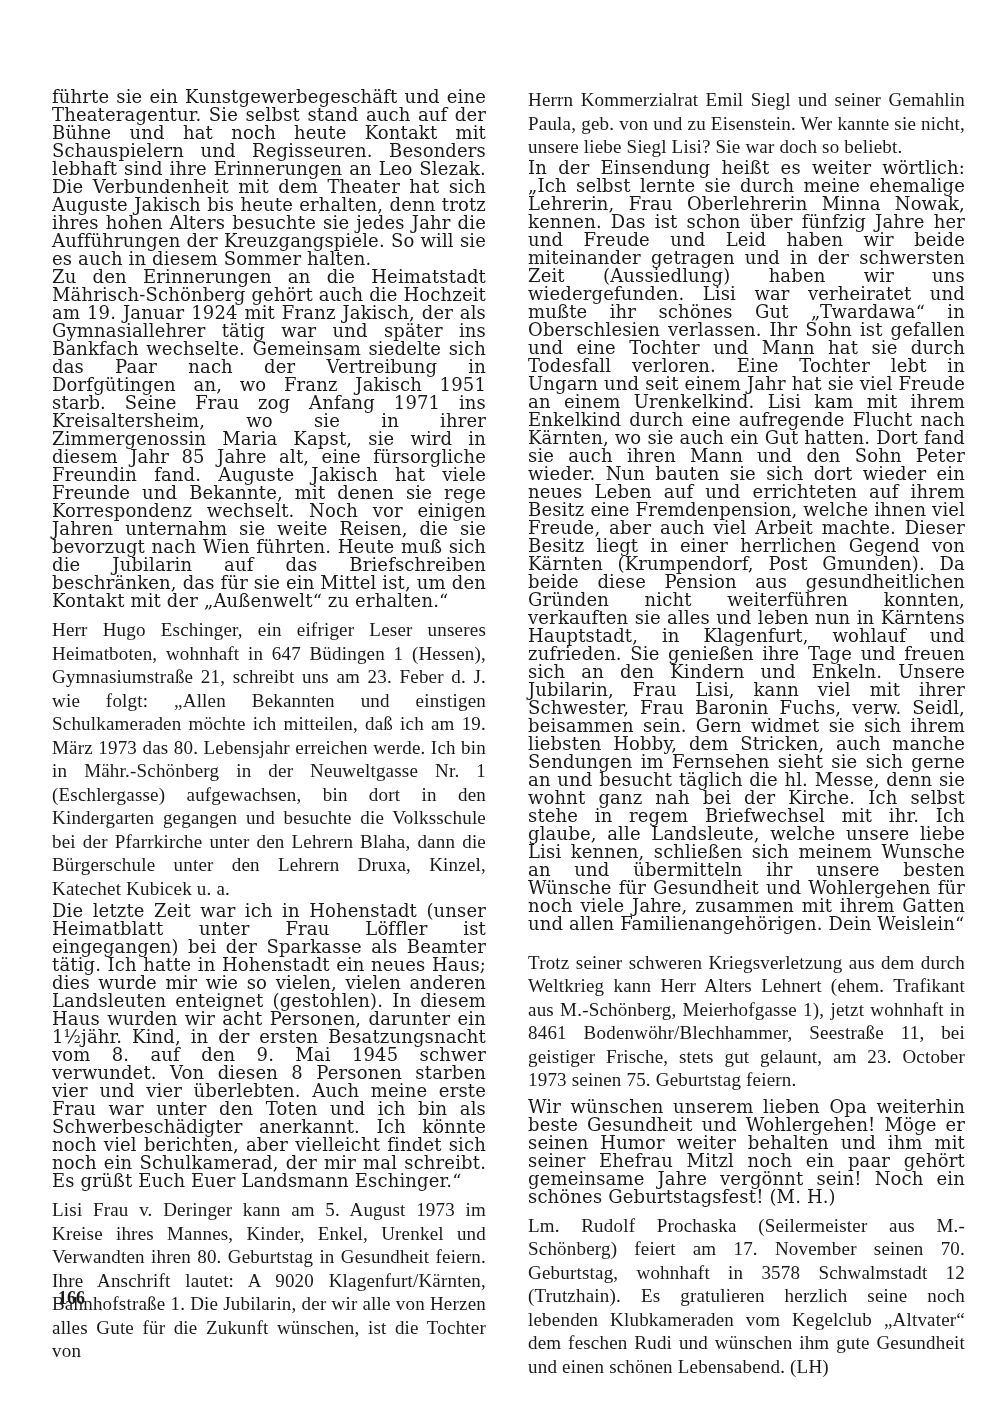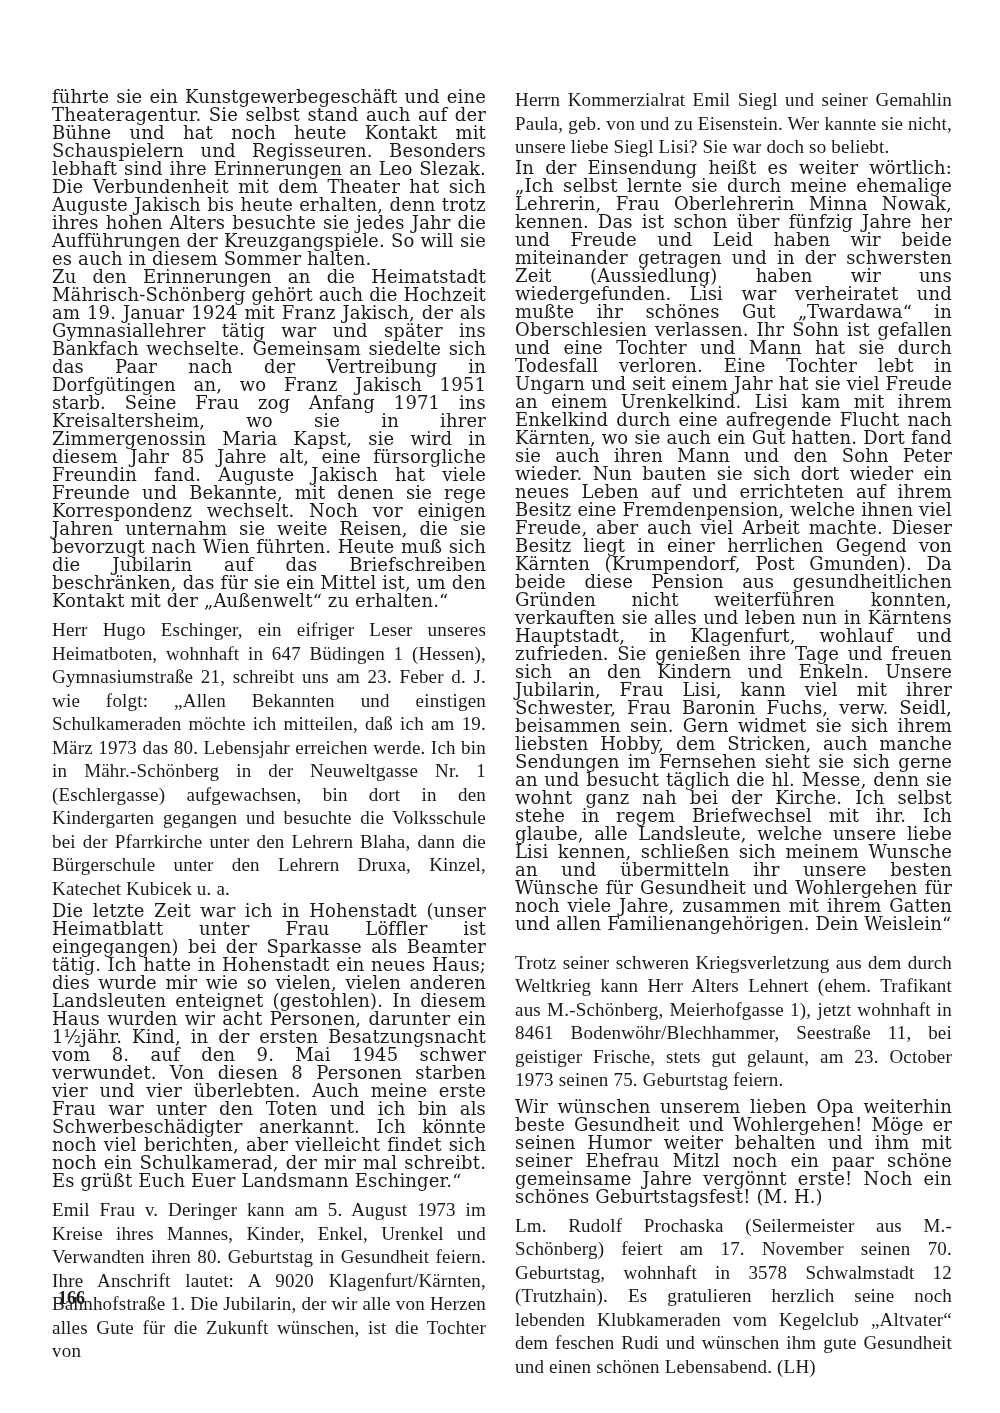--- a/index.html
+++ b/index.html
@@ -1,45 +1,45 @@
 <!DOCTYPE html>
 <html><head>
 <meta charset="utf-8">
 <style>
   html, body { margin: 0; padding: 0; background: #ffffff; }
   body { width: 1000px; height: 1413px; position: relative; overflow: hidden; color: #1a1a1a; font-family: "DejaVu Serif", serif; }
   .col { position: absolute; top: 88px; }
   #left { left: 52px; width: 434px; }
-  #right { left: 515px; width: 437px; }
+  #right { left: 528px; width: 437px; }
   p { margin: 0; text-align: justify; hyphens: manual; }
   .small { font-size: 18px; line-height: 18px; letter-spacing: 0.15px; font-family: "DejaVu Serif", serif; }
   .large { font-size: 19px; line-height: 23.5px; font-family: "Liberation Serif", serif; letter-spacing: 0.2px; }
   b { font-weight: normal; }
   .gap { height: 8px; }
   .gap-s { height: 2px; }
   #page-number { position: absolute; left: 58px; top: 1288px; font-size: 18px; font-family: "Liberation Serif", serif; font-weight: bold; }
 </style>
 </head>
 <body>
 
 <div class="col" id="left">
   <p class="small">führte sie ein Kunstgewerbegeschäft und eine Theateragentur. Sie selbst stand auch auf der Bühne und hat noch heute Kontakt mit Schauspielern und Regisseuren. Besonders lebhaft sind ihre Erinnerungen an Leo Slezak. Die Verbundenheit mit dem Theater hat sich Auguste Jakisch bis heute erhalten, denn trotz ihres hohen Alters besuchte sie jedes Jahr die Aufführungen der Kreuzgangspiele. So will sie es auch in diesem Sommer halten.</p>
   <p class="small">Zu den Erinnerungen an die Heimatstadt Mährisch-Schönberg gehört auch die Hochzeit am 19. Januar 1924 mit Franz Jakisch, der als Gymnasiallehrer tätig war und später ins Bankfach wechselte. Gemeinsam siedelte sich das Paar nach der Vertreibung in Dorfgütingen an, wo Franz Jakisch 1951 starb. Seine Frau zog Anfang 1971 ins Kreisaltersheim, wo sie in ihrer Zimmergenossin Maria Kapst, sie wird in diesem Jahr 85 Jahre alt, eine fürsorgliche Freundin fand. Auguste Jakisch hat viele Freunde und Bekannte, mit denen sie rege Korrespondenz wechselt. Noch vor einigen Jahren unternahm sie weite Reisen, die sie bevorzugt nach Wien führten. Heute muß sich die Jubilarin auf das Briefschreiben beschränken, das für sie ein Mittel ist, um den Kontakt mit der „Außenwelt“ zu erhalten.“</p>
   <div class="gap"></div>
   <p class="large"><span>Herr </span><b>Hugo Eschinger,</b><span> ein eifriger Leser unseres Heimatboten, wohnhaft in 647 Büdingen 1 (Hessen), Gymnasiumstraße 21, schreibt uns am 23. Feber d. J. wie folgt: „Allen Bekannten und einstigen Schulkameraden möchte ich mitteilen, daß ich am 19. März 1973 das 80. Lebensjahr erreichen werde. Ich bin in Mähr.-Schönberg in der Neuweltgasse Nr. 1 (Eschlergasse) aufgewachsen, bin dort in den Kindergarten gegangen und besuchte die Volksschule bei der Pfarrkirche unter den Lehrern Blaha, dann die Bürgerschule unter den Lehrern Druxa, Kinzel, Katechet Kubicek u. a.</span></p>
   <div class="gap-s"></div>
   <p class="small">Die letzte Zeit war ich in Hohenstadt (unser Heimatblatt unter Frau Löffler ist eingegangen) bei der Sparkasse als Beamter tätig. Ich hatte in Hohenstadt ein neues Haus; dies wurde mir wie so vielen, vielen anderen Landsleuten enteignet (gestohlen). In diesem Haus wurden wir acht Personen, darunter ein 1½jähr. Kind, in der ersten Besatzungsnacht vom 8. auf den 9. Mai 1945 schwer verwundet. Von diesen 8 Personen starben vier und vier überlebten. Auch meine erste Frau war unter den Toten und ich bin als Schwerbeschädigter anerkannt. Ich könnte noch viel berichten, aber vielleicht findet sich noch ein Schulkamerad, der mir mal schreibt. Es grüßt Euch Euer Landsmann Eschinger.“</p>
   <div class="gap"></div>
-  <p class="large"><span>Emil </span><b>Frau v. Deringer</b><span> kann am 5. August 1973 im Kreise ihres Mannes, Kinder, Enkel, Urenkel und Verwandten ihren 80. Geburtstag in Gesundheit feiern. Ihre Anschrift lautet: A 9020 Klagenfurt/Kärnten, Bahnhofstraße 1. Die Jubilarin, der wir alle von Herzen alles Gute für die Zukunft wünschen, ist die Tochter von</span></p>
+  <p class="large"><span>Lisi </span><b>Frau v. Deringer</b><span> kann am 5. August 1973 im Kreise ihres Mannes, Kinder, Enkel, Urenkel und Verwandten ihren 80. Geburtstag in Gesundheit feiern. Ihre Anschrift lautet: A 9020 Klagenfurt/Kärnten, Bahnhofstraße 1. Die Jubilarin, der wir alle von Herzen alles Gute für die Zukunft wünschen, ist die Tochter von</span></p>
 </div>
 
 <div class="col" id="right">
   <p class="large">Herrn Kommerzialrat Emil Siegl und seiner Gemahlin Paula, geb. von und zu Eisenstein. Wer kannte sie nicht, unsere liebe Siegl Lisi? Sie war doch so beliebt.</p>
   <p class="small">In der Einsendung heißt es weiter wörtlich: „Ich selbst lernte sie durch meine ehemalige Lehrerin, Frau Oberlehrerin Minna Nowak, kennen. Das ist schon über fünfzig Jahre her und Freude und Leid haben wir beide miteinander getragen und in der schwersten Zeit (Aussiedlung) haben wir uns wiedergefunden. Lisi war verheiratet und mußte ihr schönes Gut „Twardawa“ in Oberschlesien verlassen. Ihr Sohn ist gefallen und eine Tochter und Mann hat sie durch Todesfall verloren. Eine Tochter lebt in Ungarn und seit einem Jahr hat sie viel Freude an einem Urenkelkind. Lisi kam mit ihrem Enkelkind durch eine aufregende Flucht nach Kärnten, wo sie auch ein Gut hatten. Dort fand sie auch ihren Mann und den Sohn Peter wieder. Nun bauten sie sich dort wieder ein neues Leben auf und errichteten auf ihrem Besitz eine Fremdenpension, welche ihnen viel Freude, aber auch viel Arbeit machte. Dieser Besitz liegt in einer herrlichen Gegend von Kärnten (Krumpendorf, Post Gmunden). Da beide diese Pension aus gesundheitlichen Gründen nicht weiterführen konnten, verkauften sie alles und leben nun in Kärntens Hauptstadt, in Klagenfurt, wohlauf und zufrieden. Sie genießen ihre Tage und freuen sich an den Kindern und Enkeln. Unsere Jubilarin, Frau Lisi, kann viel mit ihrer Schwester, Frau Baronin Fuchs, verw. Seidl, beisammen sein. Gern widmet sie sich ihrem liebsten Hobby, dem Stricken, auch manche Sendungen im Fernsehen sieht sie sich gerne an und besucht täglich die hl. Messe, denn sie wohnt ganz nah bei der Kirche. Ich selbst stehe in regem Briefwechsel mit ihr. Ich glaube, alle Landsleute, welche unsere liebe Lisi kennen, schließen sich meinem Wunsche an und übermitteln ihr unsere besten Wünsche für Gesundheit und Wohlergehen für noch viele Jahre, zusammen mit ihrem Gatten und allen Familienangehörigen. Dein Weislein“</p>
   <div class="gap" style="height:18px"></div>
   <p class="large"><span>Trotz seiner schweren Kriegsverletzung aus dem durch Weltkrieg kann Herr </span><b>Alters Lehnert</b><span> (ehem. Trafikant aus M.-Schönberg, Meierhofgasse 1), jetzt wohnhaft in 8461 Bodenwöhr/Blechhammer, Seestraße 11, bei geistiger Frische, stets gut gelaunt, am 23. October 1973 seinen 75. Geburtstag feiern.</span></p>
   <div class="gap-s" style="height:6px"></div>
-  <p class="small">Wir wünschen unserem lieben Opa weiterhin beste Gesundheit und Wohlergehen! Möge er seinen Humor weiter behalten und ihm mit seiner Ehefrau Mitzl noch ein paar schöne gemeinsame Jahre vergönnt erste! Noch ein schönes Geburtstagsfest! (M. H.)</p>
+  <p class="small">Wir wünschen unserem lieben Opa weiterhin beste Gesundheit und Wohlergehen! Möge er seinen Humor weiter behalten und ihm mit seiner Ehefrau Mitzl noch ein paar gehört gemeinsame Jahre vergönnt sein! Noch ein schönes Geburtstagsfest! (M. H.)</p>
   <div class="gap"></div>
   <p class="large"><span>Lm. </span><b>Rudolf Prochaska</b><span> (Seilermeister aus M.-Schönberg) feiert am 17. November seinen 70. Geburtstag, wohnhaft in 3578 Schwalmstadt 12 (Trutzhain). Es gratulieren herzlich seine noch lebenden Klubkameraden vom Kegelclub „Altvater“ dem feschen Rudi und wünschen ihm gute Gesundheit und einen schönen Lebensabend. (LH)</span></p>
 </div>
 
 <div id="page-number">166</div>
 
 </body></html>

